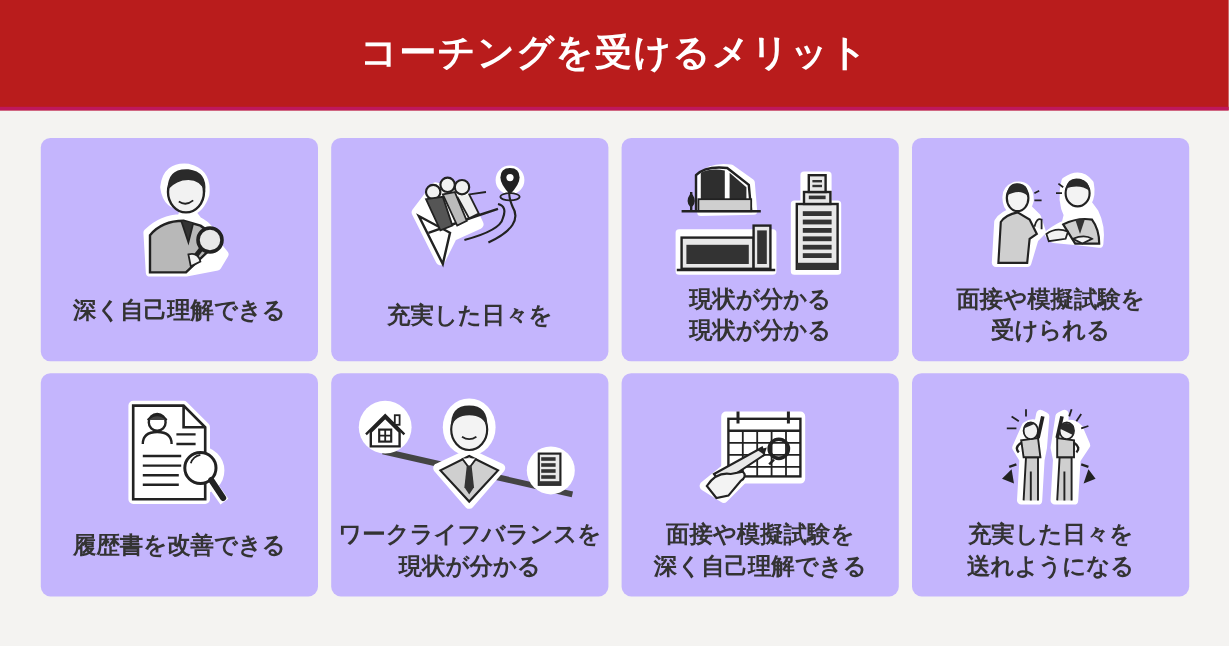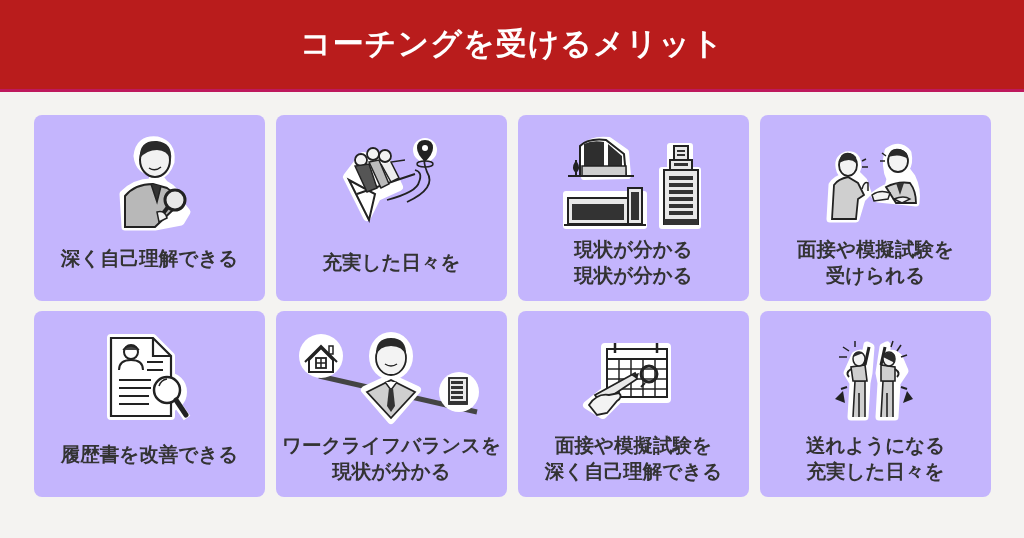--- a/index.html
+++ b/index.html
@@ -291,18 +291,18 @@
             <line x1="86" y1="22" x2="80" y2="24"></line>
             <line x1="72" y1="8" x2="70" y2="14"></line>
         </g>
         <path d="M14 66 L22 58 L24 70 Z" fill="#222"></path>
         <path d="M20 56 L26 54" stroke="#222" stroke-width="2"></path>
         <path d="M92 66 L86 58 L82 70 Z" fill="#222"></path>
         <path d="M86 56 L80 54" stroke="#222" stroke-width="2"></path>
       </svg>
     </div>
     <div class="label">
+      <span>充実した日々を</span>
       <span>送れようになる</span>
-      <span>充実した日々を</span>
     </div>
   </div>
 
 </div>
 
 </body></html>

